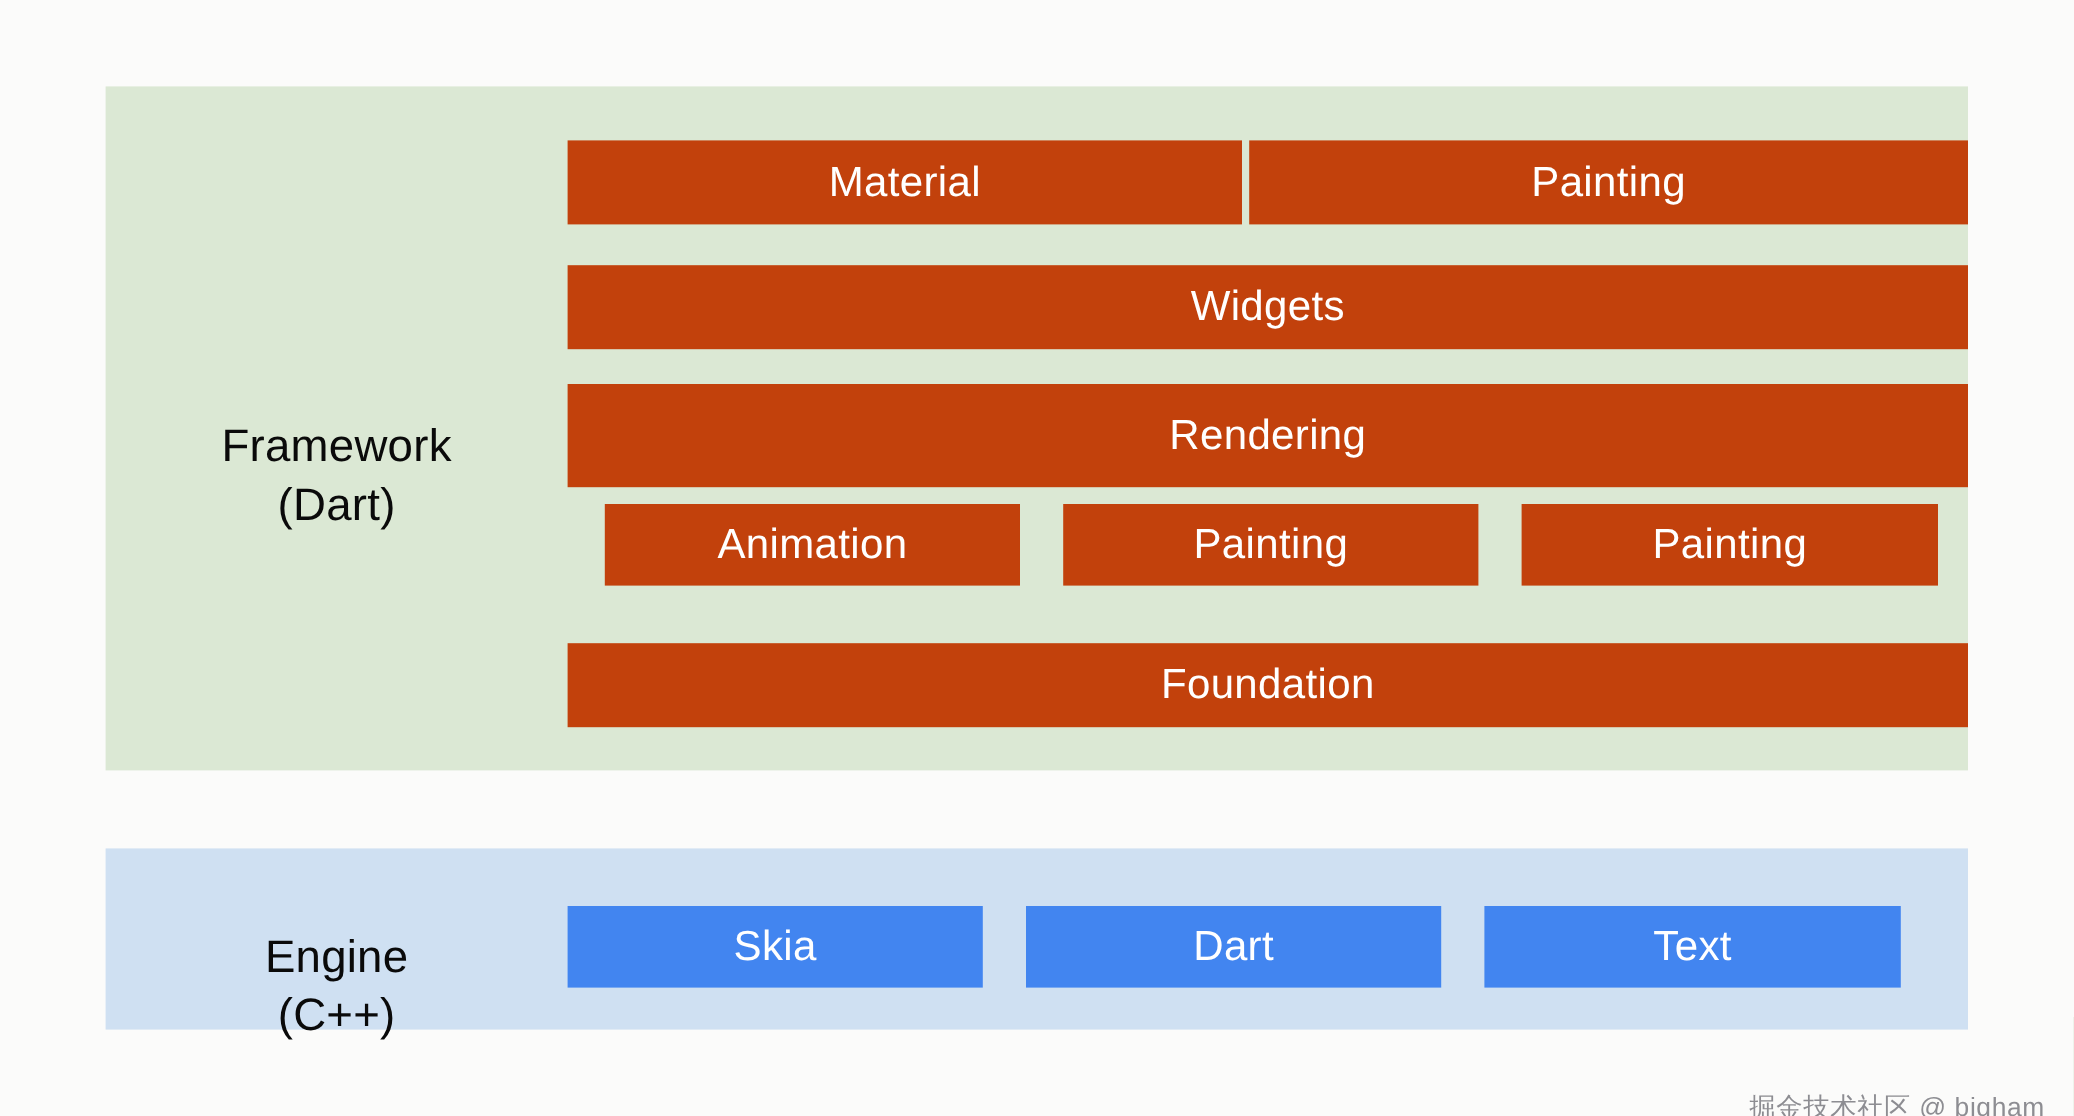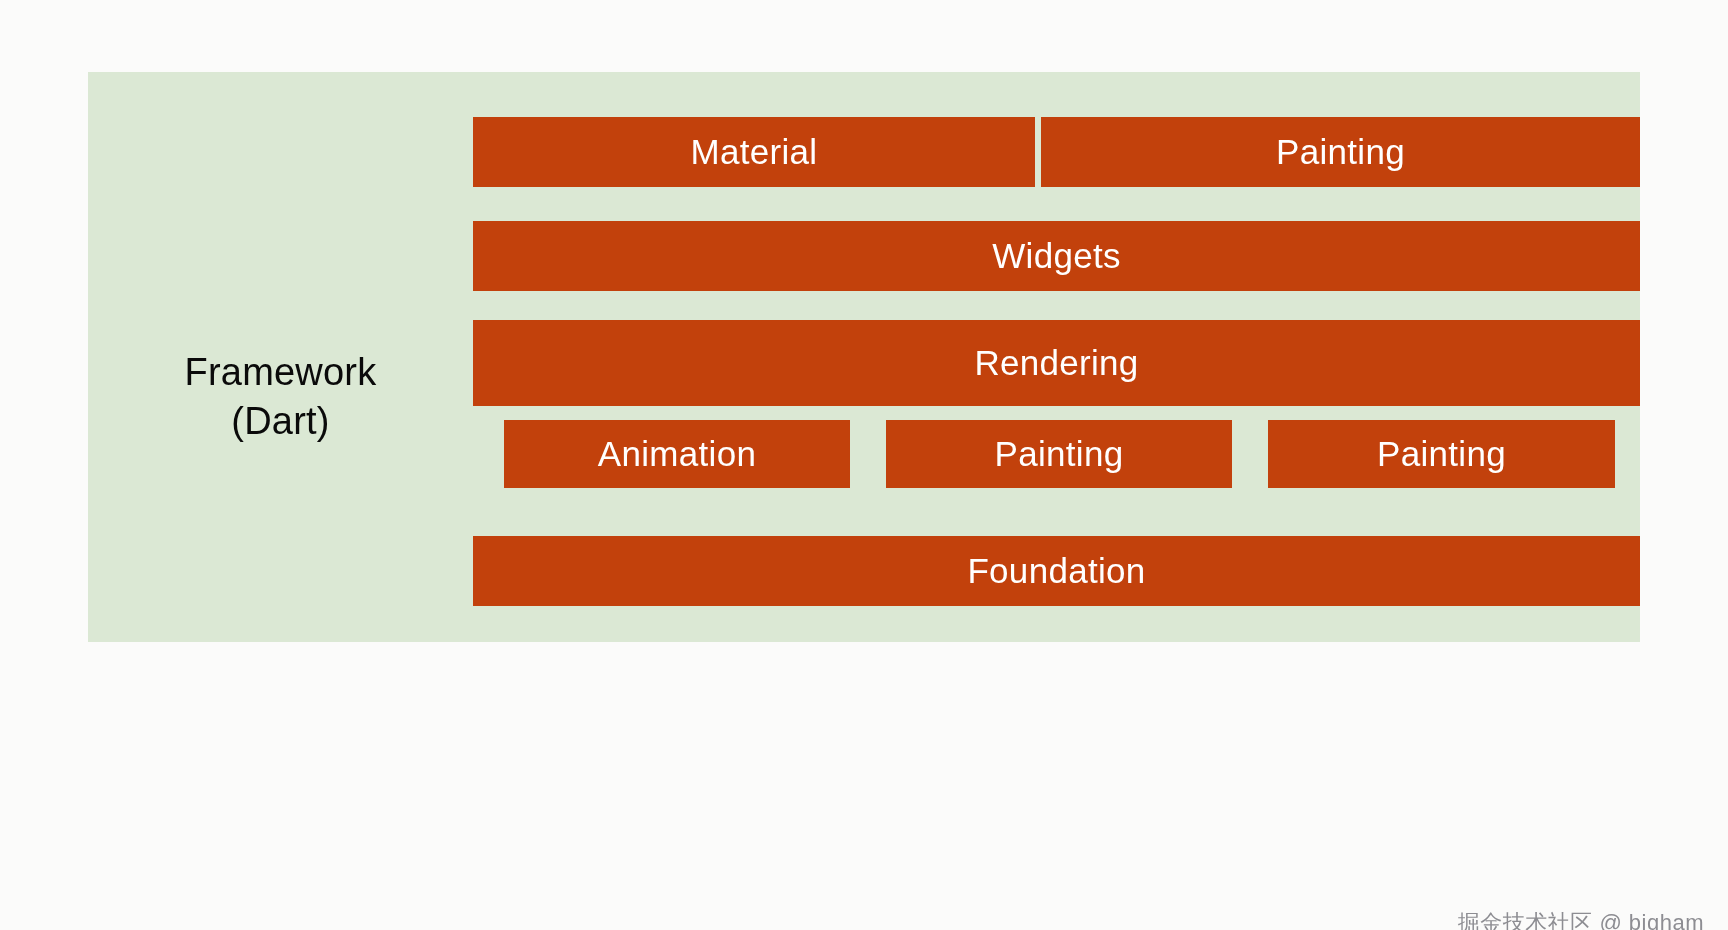--- a/index.html
+++ b/index.html
@@ -162,16 +162,32 @@
         <div class="node-box green w-third-c">Painting</div>
       </div>
 
       <div class="box-row r5">
         <div class="node-box green w-full">Foundation</div>
       </div>
 
     </div>
   </div>
 
+  <div class="layer-panel engine">
+
+    <div class="layer-title">Engine
+(C++)</div>
+
+    <div class="rows">
+
+      <div class="box-row e1">
+        <div class="node-box blue w-third-a">Skia</div>
+        <div class="gap-m"></div>
+        <div class="node-box blue w-third-b">Dart</div>
+        <div class="gap-m"></div>
+        <div class="node-box blue w-third-c">Text</div>
+      </div>
+    </div>
+  </div>
 
   <div class="watermark">掘金技术社区 @ bigham</div>
 
 </div>
 
 </body></html>

